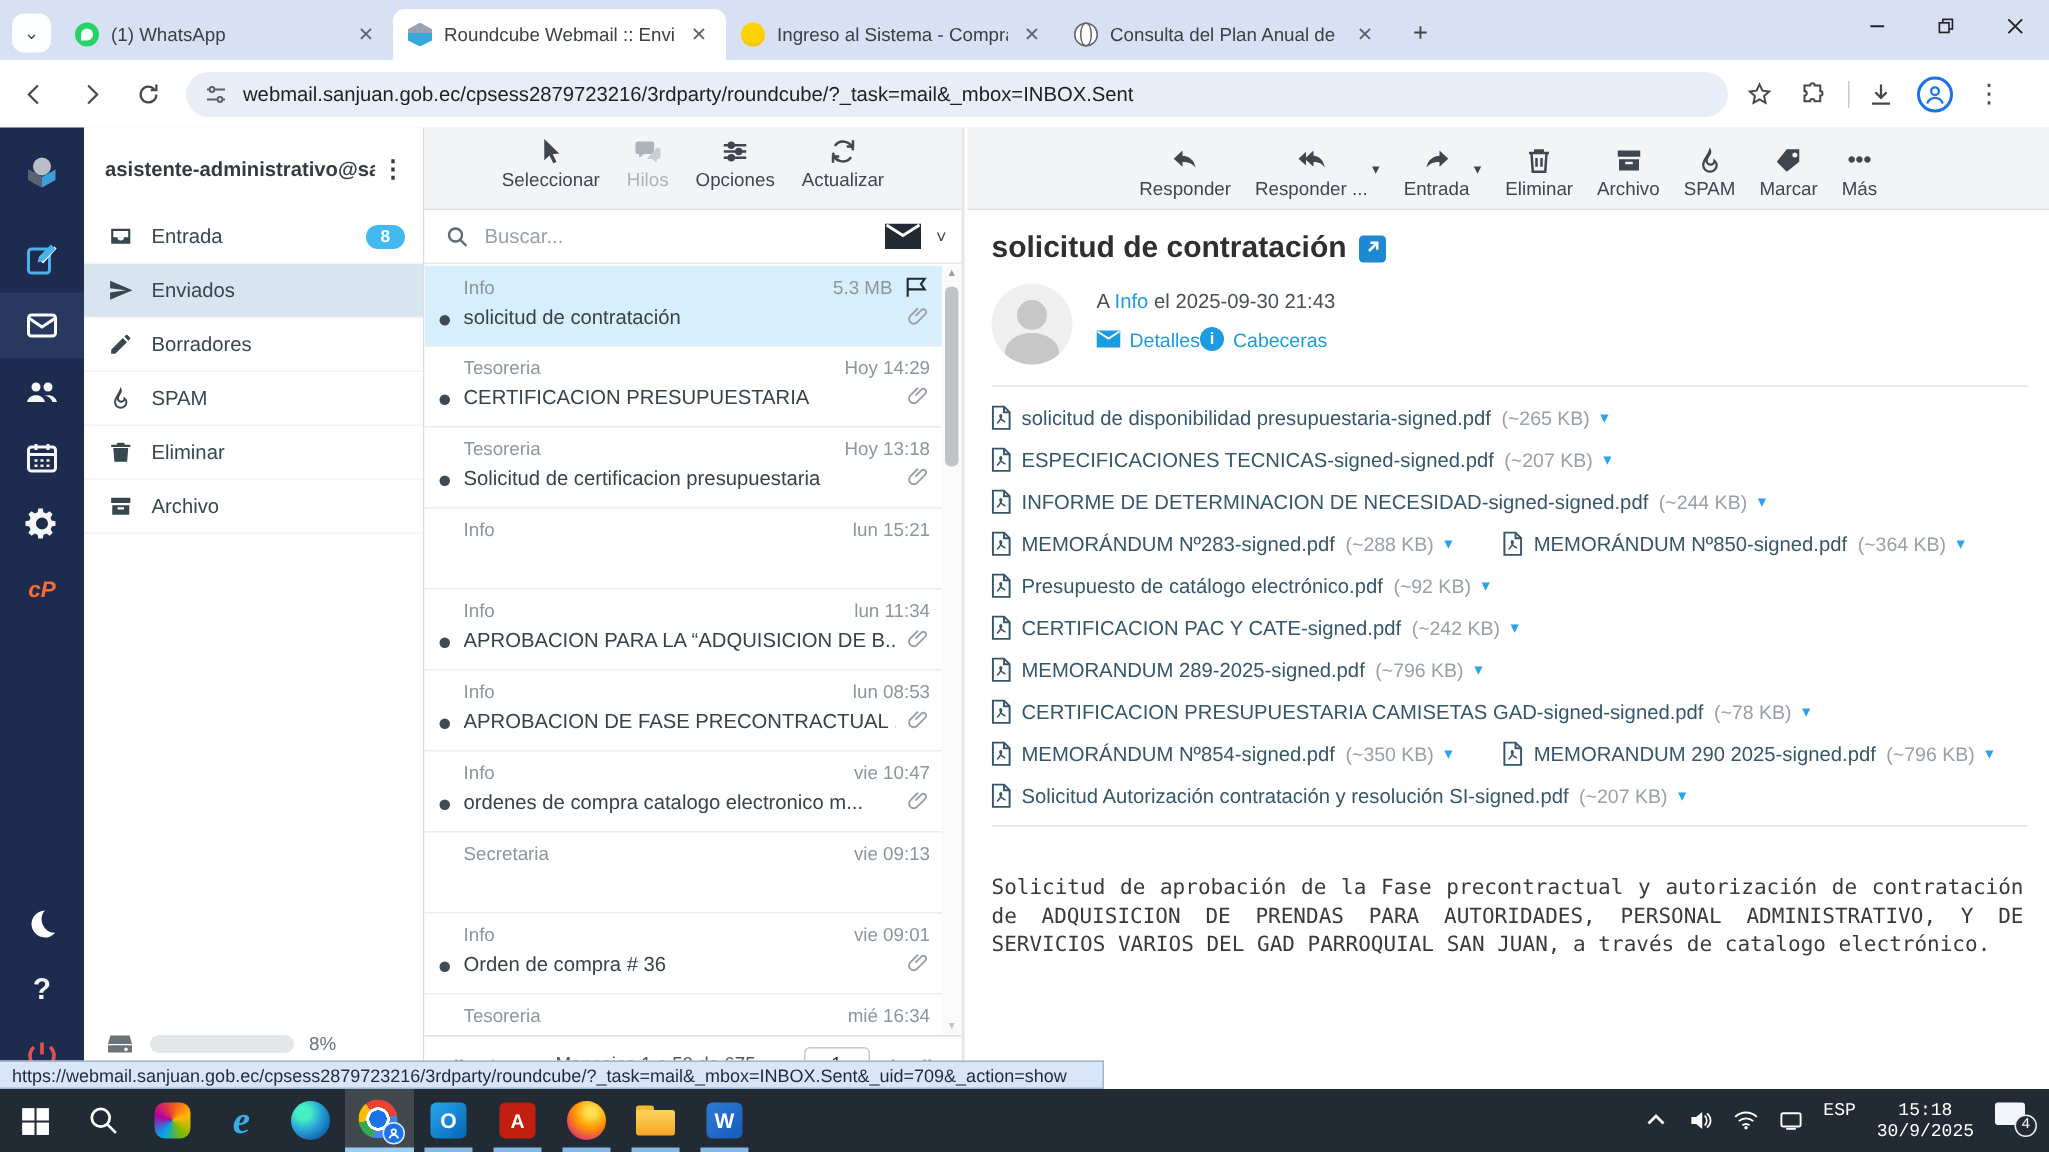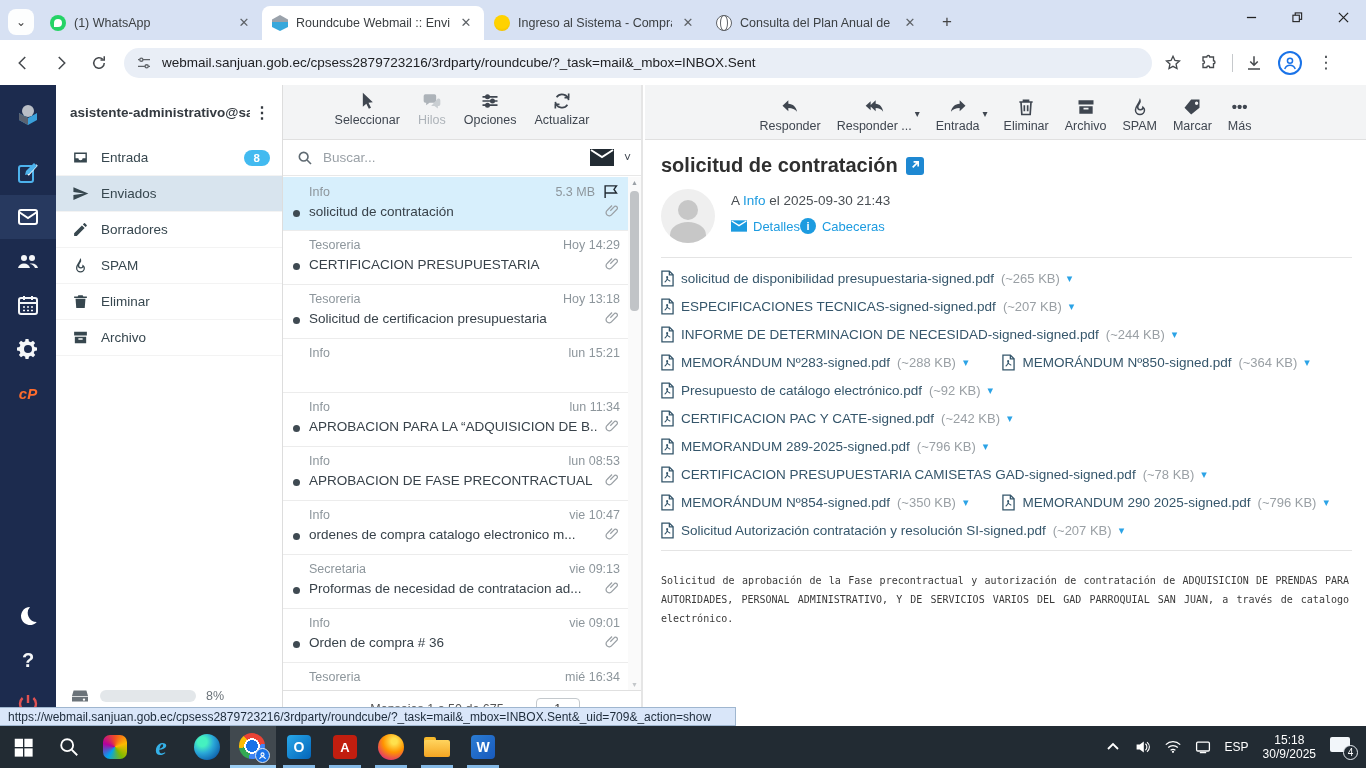--- a/index.html
+++ b/index.html
@@ -125,21 +125,21 @@
   .iinfo { width:16px; height:16px; background:#1c9be0; border-radius:50%; color:#fff; font-size:11px; font-weight:bold; display:flex; align-items:center; justify-content:center; }
 
   .atts { margin-top:14px; border-top:1px solid #e4e4e4; border-bottom:1px solid #e4e4e4; padding:6px 0; }
   .attrow { display:flex; gap:34px; height:28px; align-items:center; }
   .att { display:flex; align-items:center; gap:7px; }
   .att svg { width:13px; height:17px; color:#35566b; flex:0 0 auto; }
   .attname { color:#35566b; font-size:13.5px; white-space:nowrap; }
   .attsize { color:#9aa0a5; font-size:13px; white-space:nowrap; }
   .attcaret { color:#2ba3e6; font-size:11px; }
 
-  .mailbody { margin-top:20px; width:688px; font-family:"DejaVu Sans Mono","Liberation Mono",monospace; font-size:10px; line-height:19px; color:#3a3a3a; text-align:justify; }
+  .mailbody { margin-top:32px; width:688px; font-family:"DejaVu Sans Mono","Liberation Mono",monospace; font-size:14px; line-height:19px; color:#3a3a3a; text-align:justify; }
 
   
   .statusbar { position:absolute; left:0; bottom:42px; width:736px; height:19px; background:#d9e6f9; border:1px solid #9fb6cf; border-left:0; display:flex; align-items:center; padding:0 8px; font-size:12px; color:#1d2b3a; white-space:nowrap; overflow:hidden; }
 
   .taskbar { position:absolute; left:0; bottom:0; width:1366px; height:42px; background:#222b33; display:flex; align-items:center; color:#fff; }
   .tk { width:46px; height:42px; display:flex; align-items:center; justify-content:center; position:relative; flex:0 0 auto; }
   .tk svg { width:22px; height:22px; }
   .tk .under { position:absolute; bottom:0; left:7px; right:7px; height:3px; background:#85b9e6; }
   .tk.activeapp { background:#41494f; }
   .tk.activeapp .under { left:0; right:0; background:#9ccdf2; }
@@ -154,21 +154,21 @@
   .profbadge { position:absolute; right:-2px; bottom:-2px; width:15px; height:15px; border-radius:50%; background:#1a73e8; border:1px solid #dde6f0; color:#fff; display:flex; align-items:center; justify-content:center; }
   .profbadge svg { width:9px; height:9px; }
   .sqicon { width:24px; height:24px; border-radius:4px; display:flex; align-items:center; justify-content:center; color:#fff; font-weight:bold; font-size:14px; }
   .outlook { background:linear-gradient(135deg,#28a8ea,#0364b8); }
   .acrobat { background:#c11e0f; font-size:13px; }
   .firefox { background:radial-gradient(circle at 62% 28%,#ffe14d 0 12%,#ff9500 45%,#e1356e 80%,#b5007f 100%); }
   .word { background:linear-gradient(135deg,#2b7cd3,#185abd); }
   .folderic { width:26px; height:20px; position:relative; }
   .folderic::before { content:""; position:absolute; left:0; top:0; width:12px; height:6px; border-radius:2px 2px 0 0; background:#f7b92c; }
   .folderic::after { content:""; position:absolute; left:0; top:3px; right:0; bottom:0; border-radius:2px; background:linear-gradient(180deg,#ffd45e,#f5a623); }
-  .tray { margin-left:auto; display:flex; align-items:center; gap:14px; padding-right:10px; }
+  .tray { margin-left:auto; display:flex; gap:14px; padding-right:10px;font-family:Liberation Mono, monospace; }
   .tray .ti { color:#fff; display:flex; align-items:center; }
   .tray svg { width:16px; height:16px; }
   .lang { font-size:12px; }
   .clock { text-align:center; font-size:12px; line-height:14px; }
   .notif { position:relative; width:26px; height:24px; }
   .notif .bub { position:absolute; left:0; top:2px; width:20px; height:15px; background:#f2f6fa; border-radius:2px; }
   .notif .bub::after { content:""; position:absolute; left:3px; bottom:-4px; border:4px solid transparent; border-top-color:#f2f6fa; }
   .notif .cnt { position:absolute; right:-2px; bottom:-1px; width:15px; height:15px; border:1.5px solid #e8edf2; border-radius:50%; background:#222b33; color:#fff; font-size:10px; display:flex; align-items:center; justify-content:center; }
 </style>
 </head>
@@ -523,27 +523,20 @@
               <span class="subj">ordenes de compra catalogo electronico m...</span>
             <svg class="clip" viewBox="0 0 24 24" fill="none" stroke="#9aa0a5" stroke-width="2">
                 <path d="M8.5 11.5l6-6a3 3 0 114.2 4.2l-8 8a5 5 0 11-7-7l7.5-7.5"></path>
               </svg>
             </div>
         </div>
         <div class="msg">
           <div class="l1">
               <span class="from">Secretaria</span>
               <span class="meta">vie 09:13</span>
-            </div>
-          <div class="l2">
-              <span class="dot"></span>
-              <span class="subj">Proformas de necesidad de contratacion ad...</span>
-            <svg class="clip" viewBox="0 0 24 24" fill="none" stroke="#9aa0a5" stroke-width="2">
-                <path d="M8.5 11.5l6-6a3 3 0 114.2 4.2l-8 8a5 5 0 11-7-7l7.5-7.5"></path>
-              </svg>
             </div>
         </div>
         <div class="msg">
           <div class="l1">
               <span class="from">Info</span>
               <span class="meta">vie 09:01</span>
             </div>
           <div class="l2">
               <span class="dot"></span>
               <span class="subj">Orden de compra # 36</span>

